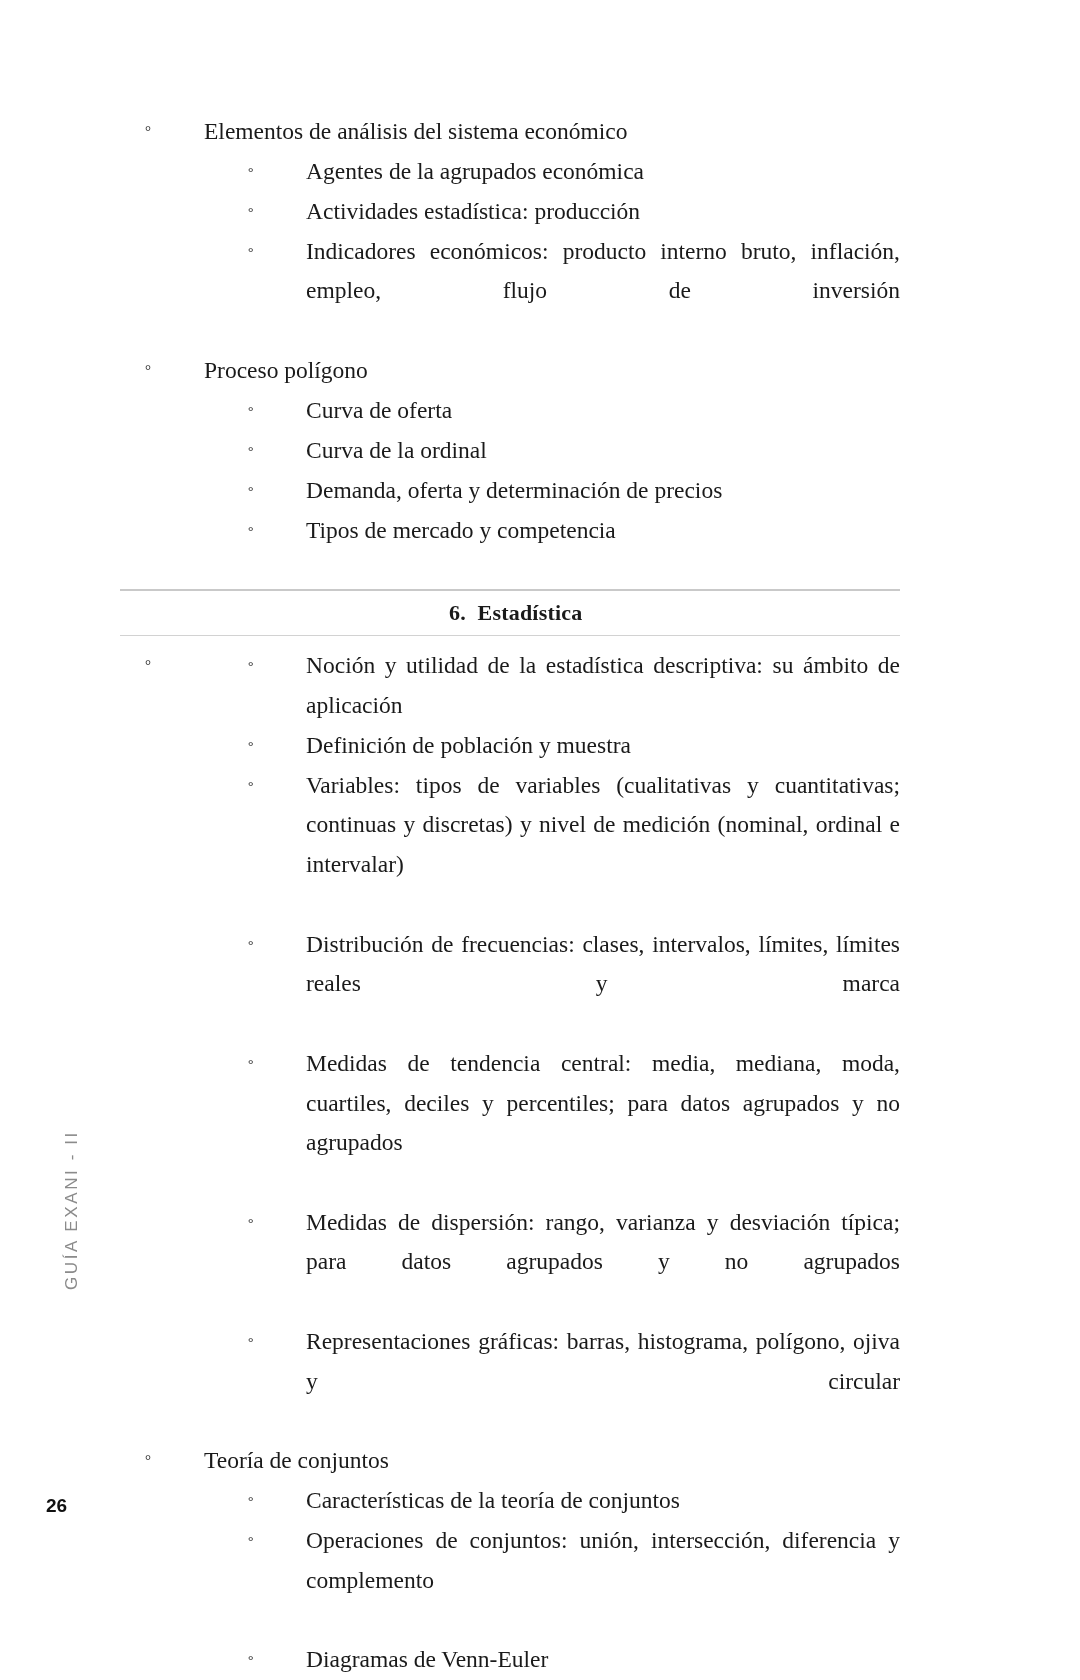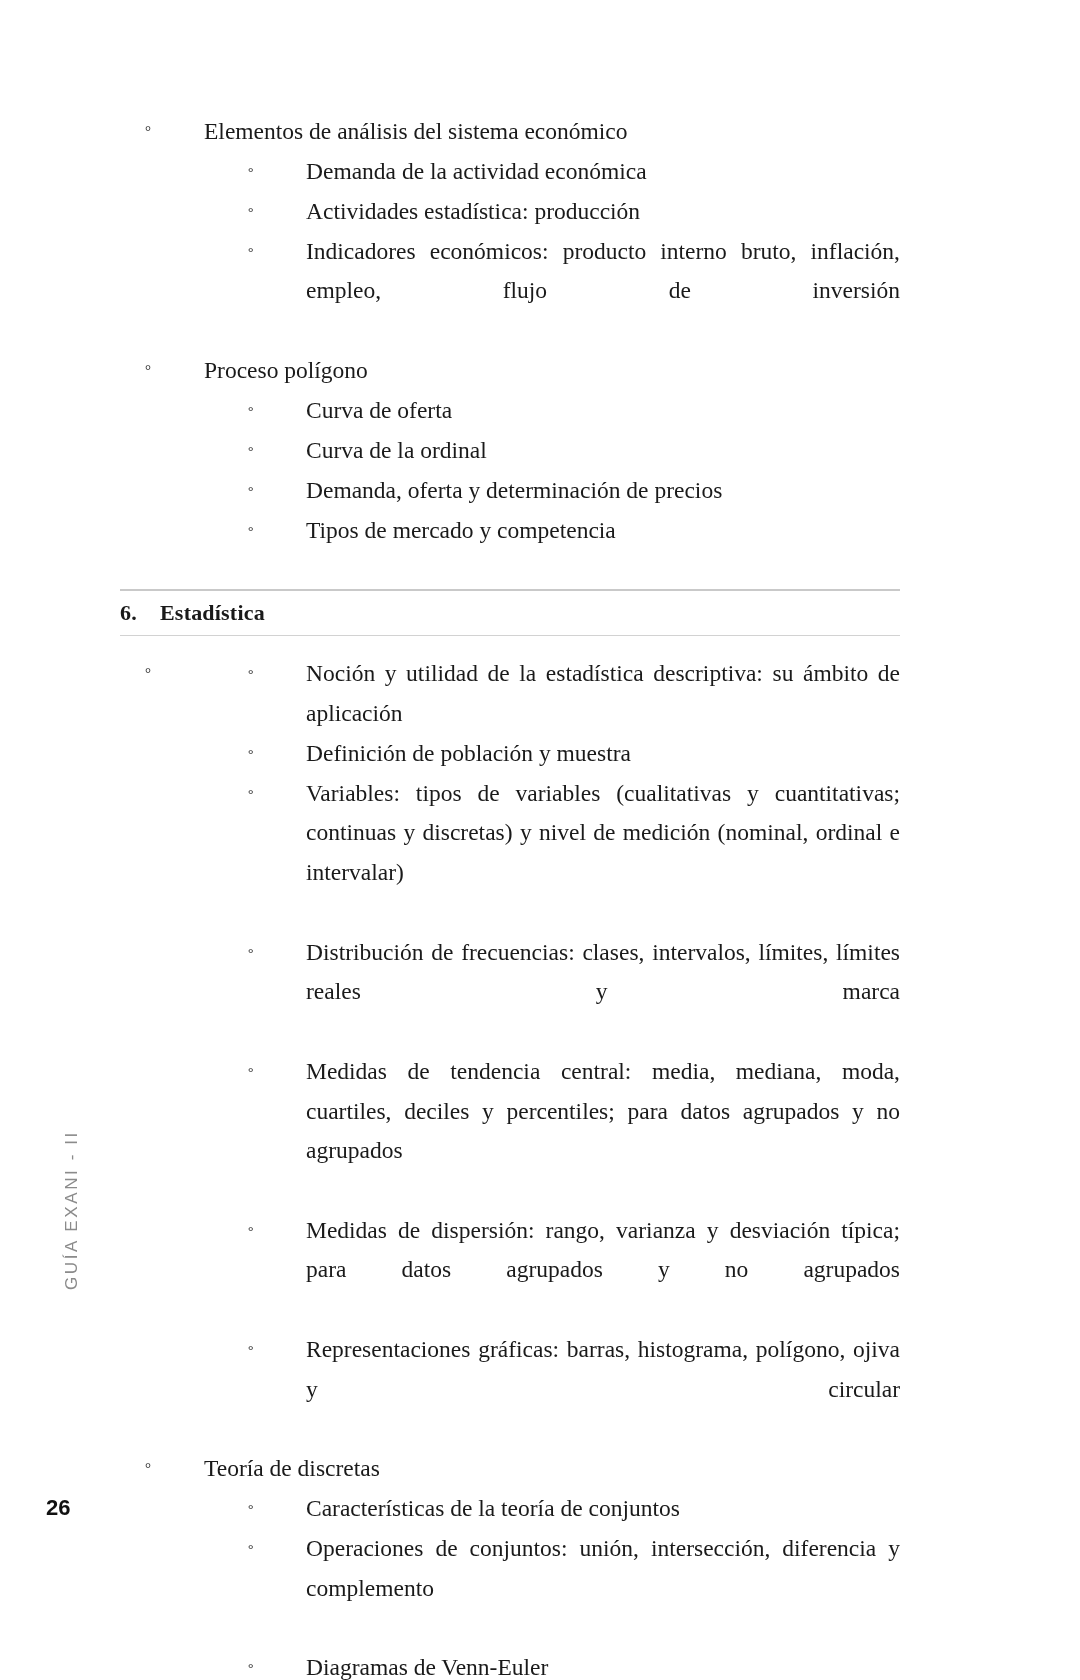--- a/index.html
+++ b/index.html
@@ -47,21 +47,21 @@
     color: #8b8b8b;
     font-weight: 400;
   }
 
   
   .folio {
     position: absolute;
     left: 46px;
     top: 1495px;
     font-family: "Liberation Sans", "DejaVu Sans", sans-serif;
-    font-size: 22px;
+    font-size: 19px;
     font-weight: bold;
     color: #111111;
   }
 
   
   .content {
     position: absolute;
     left: 120px;
     top: 112px;
     width: 780px;
@@ -123,21 +123,22 @@
   }
   .txt.just::after {
     content: "";
     display: inline-block;
     width: 100%;
   }
 
   
   .section-block {
     margin-top: 38px;
-    margin-bottom: 18px;
+    margin-bottom: 10px;
+    text-align: center;
   }
   .rule {
     height: 2px;
     background: #c9c9c9;
     width: 780px;
     margin: 0;
   }
   .rule.thin {
     height: 1.5px;
     background: #d2d2d2;
@@ -166,21 +167,21 @@
 
   <div class="content">
     <div id="blocks-root">
         <ul class="lvl1">
           <li class="item l1">
             <span class="bullet">°</span>
             <span class="txt">Elementos de análisis del sistema económico</span>
             <ul class="lvl2">
               <li class="item l2">
                 <span class="bullet">°</span>
-                <span class="txt">Demanda de la actividad económica</span>
+                <span class="txt">Agentes de la agrupados económica</span>
               </li>
               <li class="item l2">
                 <span class="bullet">°</span>
                 <span class="txt">Actividades estadística: producción</span>
               </li>
               <li class="item l2">
                 <span class="bullet">°</span>
                 <span class="txt just">Indicadores económicos: producto interno bruto, inflación, empleo, flujo de inversión</span>
               </li>
             </ul>
@@ -242,21 +243,21 @@
                 <span class="txt just">Medidas de dispersión: rango, varianza y desviación típica; para datos agrupados y no agrupados</span>
               </li>
               <li class="item l2">
                 <span class="bullet">°</span>
                 <span class="txt just">Representaciones gráficas: barras, histograma, polígono, ojiva y circular</span>
               </li>
             </ul>
           </li>
           <li class="item l1">
             <span class="bullet">°</span>
-            <span class="txt">Teoría de discretas</span>
+            <span class="txt">Teoría de conjuntos</span>
             <ul class="lvl2">
               <li class="item l2">
                 <span class="bullet">°</span>
                 <span class="txt">Características de la teoría de conjuntos</span>
               </li>
               <li class="item l2">
                 <span class="bullet">°</span>
                 <span class="txt just">Operaciones de conjuntos: unión, intersección, diferencia y complemento</span>
               </li>
               <li class="item l2">

